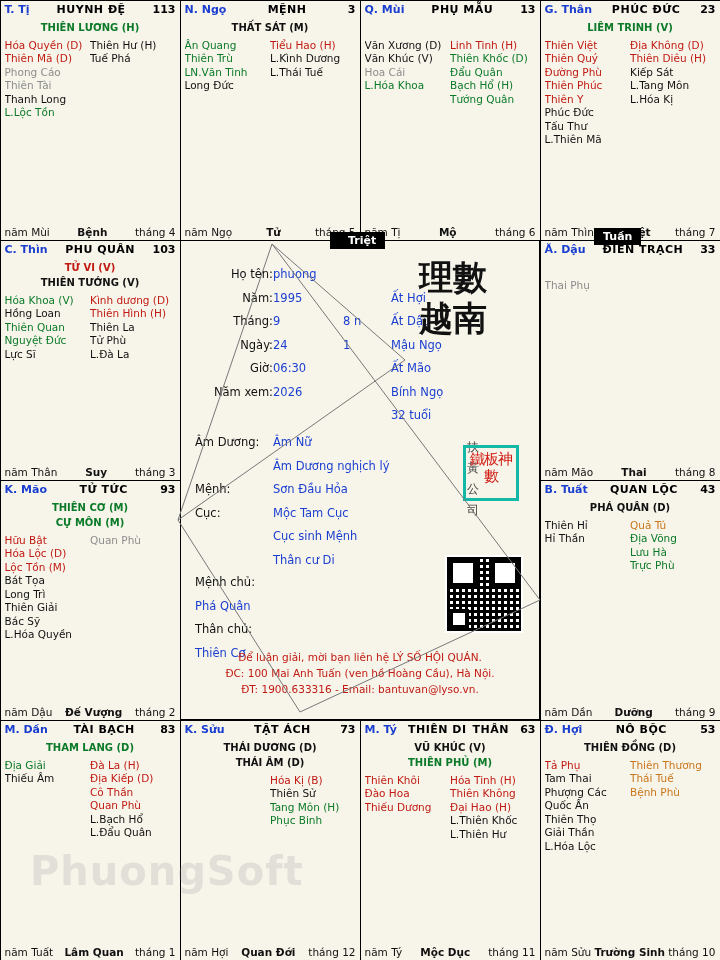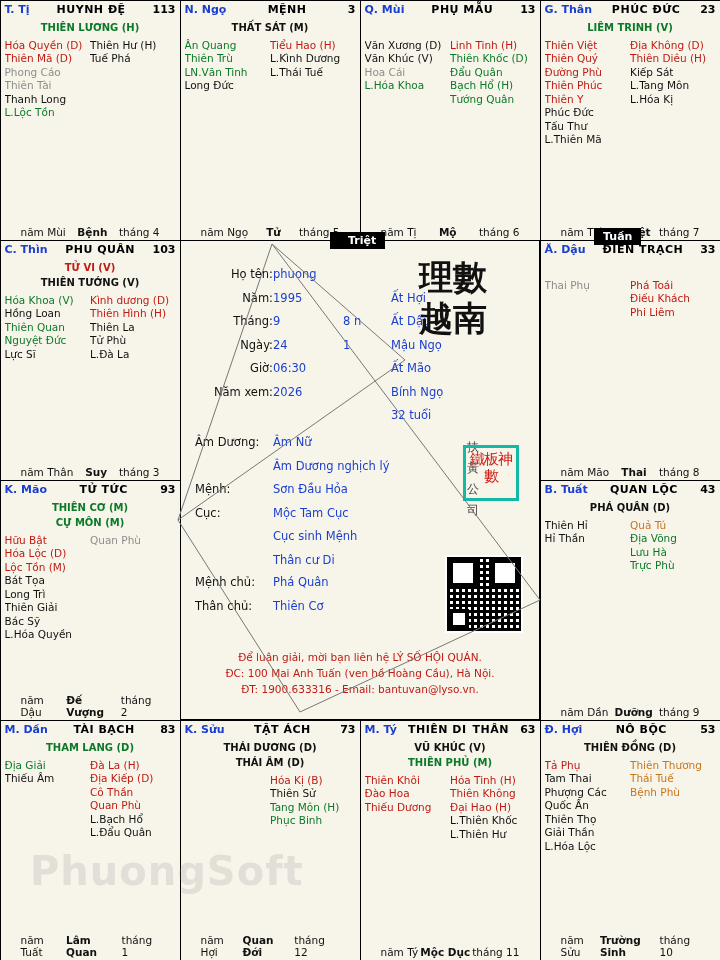--- a/index.html
+++ b/index.html
@@ -57,21 +57,21 @@
   .col { width:50%; }
   .col div { white-space:nowrap; overflow:hidden; }
   .c-red { color:#c01a12; }
   .c-green { color:#0a7a28; }
   .c-gray { color:#8d8d8d; }
   .c-black { color:#111; }
   .c-orange { color:#c8761a; }
   .cell-foot {
     position:absolute; left:0; right:0; bottom:2px;
     display:flex; justify-content:space-between; align-items:baseline;
-    padding:0 20px;
+    padding:0 4px;
     font-size:10.5px;
   }
   .foot-left { color:#111; }
   .foot-mid { font-weight:bold; color:#111; }
   .foot-right { color:#111; }
 
   
   #center {
     position:absolute;
     left:180px; top:240px; width:360px; height:480px;
@@ -94,21 +94,21 @@
     position:absolute; left:14px; top:190px;
     font-size:11.5px; line-height:23.5px;
   }
   .info2 .row { display:flex; }
   .info2 .lbl { width:78px; color:#111; }
   .info2 .val { color:#1a3fd0; }
   .info3 {
     position:absolute; left:14px; top:330px;
     font-size:11.5px; line-height:23.5px;
   }
-  .info3 .row { display:flex; }
+  .info3 .row { display:flex;flex-direction:column; }
   .info3 .lbl { width:78px; color:#111; }
   .info3 .val { color:#1a3fd0; }
 
   .contact {
     position:absolute; left:0; right:0; bottom:22px;
     text-align:center;
     color:#c01a12;
     font-size:10.5px;
     line-height:16px;
   }
@@ -347,25 +347,20 @@
       <div class="cell-head">
         <span class="branch">Ă. Dậu</span>
         <span class="palace-name">ĐIỀN TRẠCH</span>
         <span class="palace-num">33</span>
       </div>
       <div class="stars-main">&nbsp;</div>
       <div class="cols">
         <div class="col">
           <div class="c-gray">Thai Phụ</div>
         </div>
-        <div class="col">
-          <div class="c-red">Phá Toái</div>
-          <div class="c-red">Điếu Khách</div>
-          <div class="c-red">Phi Liêm</div>
-        </div>
       </div>
       <div class="cell-foot">
         <span class="foot-left">năm Mão</span>
         <span class="foot-mid">Thai</span>
         <span class="foot-right">tháng 8</span>
       </div>
     </div>
     <div class="cell">
       <div class="cell-head">
         <span class="branch">K. Mão</span>

